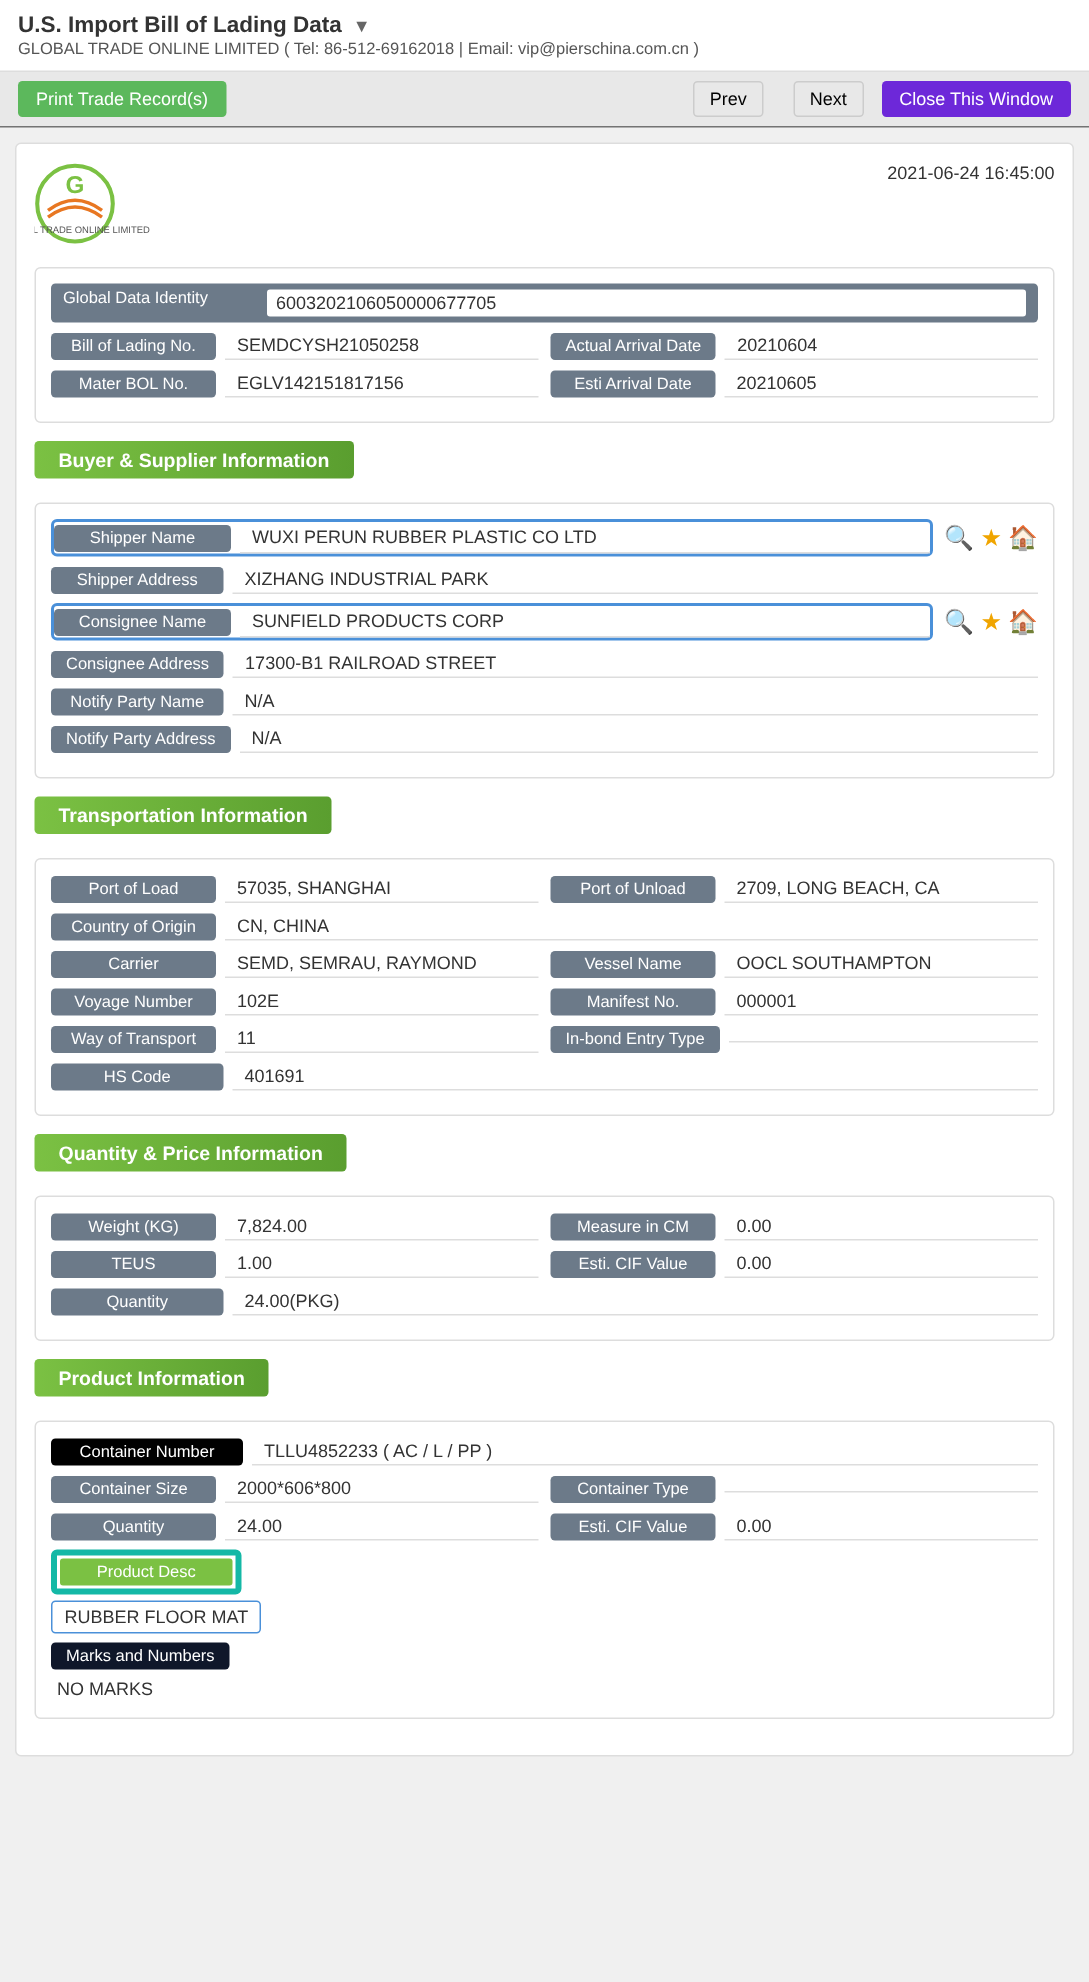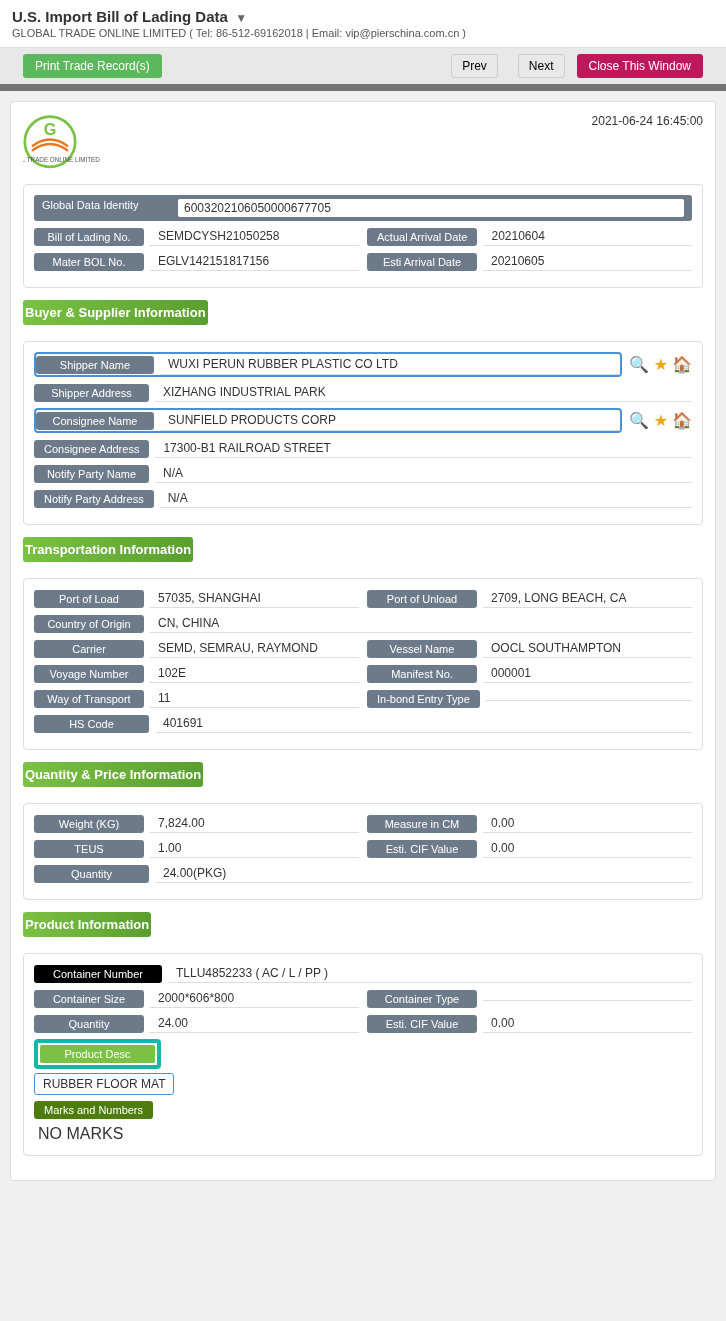--- a/index.html
+++ b/index.html
@@ -1,35 +1,35 @@
 <!DOCTYPE html>
 <html><head>
   <meta charset="utf-8">
   <style>
     * { box-sizing: border-box; margin: 0; padding: 0; }
     body { font-family: Arial, sans-serif; font-size: 12px; background: #f0f0f0; color: #333; width: 726px; }
 
     .top-bar { background: #fff; padding: 8px 12px; border-bottom: 1px solid #ddd; }
 
-    .toolbar { background: #e8e8e8; padding: 6px 23px; display: flex; align-items: flex-end; border-bottom: 7px solid #737373; }
+    .toolbar { background: #e8e8e8; padding: 6px 12px; display: flex; align-items: flex-end; border-bottom: 1px solid #737373; }
     .btn-print { background: #5cb85c; color: #fff; border: none; padding: 5px 12px; border-radius: 3px; cursor: pointer; font-size: 12px; }
     .btn-nav { background: #e8e8e8; border: 1px solid #ccc; padding: 4px 10px; border-radius: 3px; cursor: pointer; font-size: 12px; margin-left: auto; }
     .btn-nav + .btn-nav { margin-left: 16px; }
-    .btn-close { background: #be185d; color: #fff; border: none; padding: 5px 12px; border-radius: 3px; cursor: pointer; font-size: 12px; margin-left: 8px; }
+    .btn-close { background: #6d28d9; color: #fff; border: none; padding: 5px 12px; border-radius: 3px; cursor: pointer; font-size: 12px; margin-left: 8px; }
     .nav-group { margin-left: auto; display: flex; gap: 4px; align-items: center; }
 
     .main-content { background: #fff; margin: 10px; padding: 12px; border: 1px solid #ddd; border-radius: 4px; }
 
     .logo-row { display: flex; justify-content: space-between; align-items: flex-start; margin-bottom: 10px; }
     .logo-box { display: flex; flex-direction: column; align-items: flex-start; }
 
     
     .logo-svg { width: 90px; height: 60px; }
 
-    .section-header { background: linear-gradient(to right, #7bc143, #5a9e2f); color: #fff; padding: 5px 2px; border-radius: 3px; font-weight: bold; font-size: 13px; margin-bottom: 8px; display: inline-block; }
+    .section-header { background: linear-gradient(to right, #7bc143, #5a9e2f); color: #fff; padding: 5px 16px; border-radius: 3px; font-weight: bold; font-size: 13px; margin-bottom: 8px; display: inline-block; }
 
     .info-section { border: 1px solid #ddd; border-radius: 4px; padding: 10px; margin-bottom: 12px; }
 
     .icon-row { display: flex; align-items: center; gap: 4px; margin-left: 8px; }
     .lbl { background: #6c7a89; color: #fff; padding: 3px 10px; border-radius: 3px; font-size: 11px; text-align: center; min-width: 115px; }
     .val { font-size: 12px; padding: 2px 8px; border-bottom: 1px solid #ddd; flex: 1; margin-left: 6px; }
 
     .two-col-row { display: flex; gap: 8px; margin-bottom: 6px; }
     .col-half { display: flex; align-items: center; flex: 1; }
     .col-half .lbl { min-width: 110px; }
@@ -299,19 +299,19 @@
       <div style="display:inline-block;border:4px solid #14b8a6;border-radius:4px;padding:2px;">
         <span class="lbl" style="background:#7bc143;color:#fff;display:inline-block;padding:3px 10px;border-radius:2px;">Product Desc</span>
       </div>
     </div>
     <div style="margin-bottom:6px;border:1px solid #4a90d9;border-radius:3px;display:inline-block;padding:3px 8px;">
       <span style="font-size:12px;color:#333;">RUBBER FLOOR MAT</span>
     </div>
 
     
     <div style="margin-bottom:4px;">
-      <span class="lbl" style="background:#4d7c0f;color:#fff;display:inline-block;padding:3px 10px;border-radius:3px;">Marks and Numbers</span>
-    </div>
-    <div style="font-size:16px;color:#333;padding:2px 4px;">NO MARKS</div>
+      <span class="lbl" style="background:#0f172a;color:#fff;display:inline-block;padding:3px 10px;border-radius:3px;">Marks and Numbers</span>
+    </div>
+    <div style="font-size:12px;color:#333;padding:2px 4px;">NO MARKS</div>
 
   </div>
 
 </div>
 
 </body></html>

